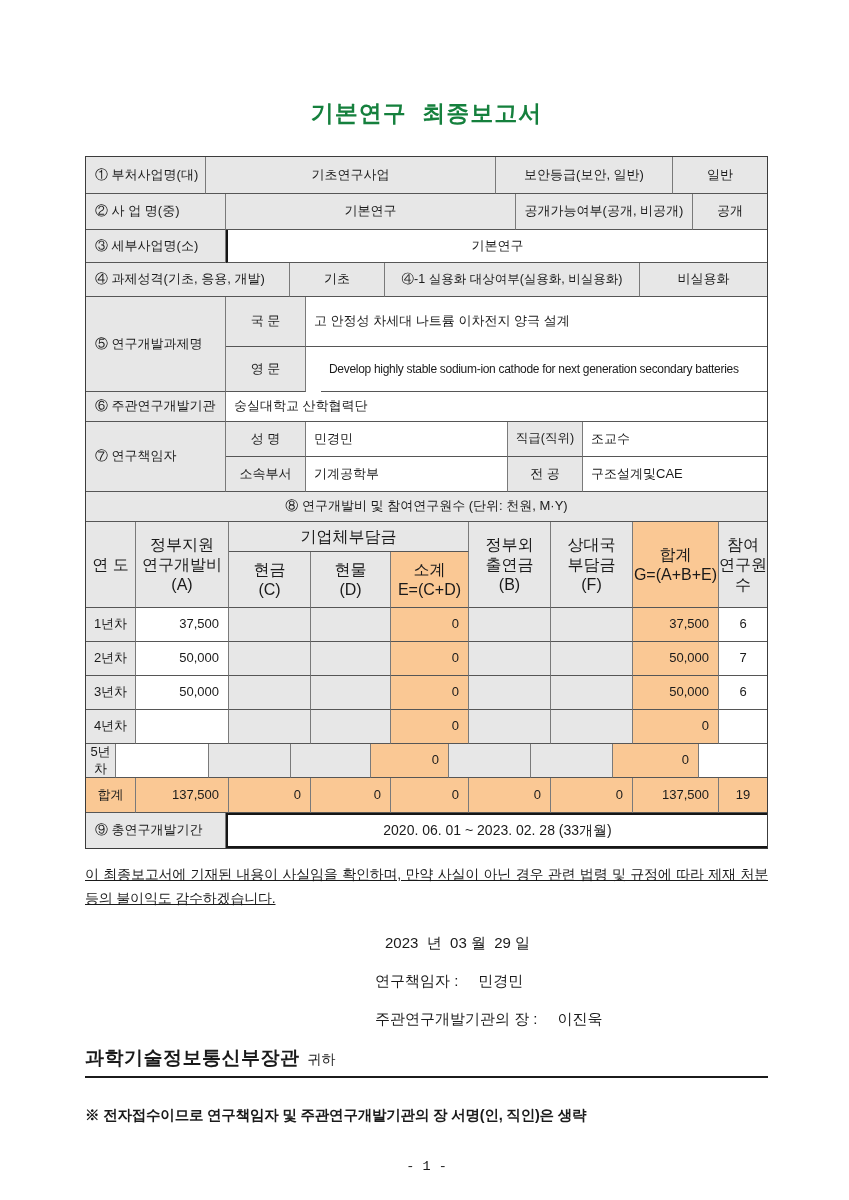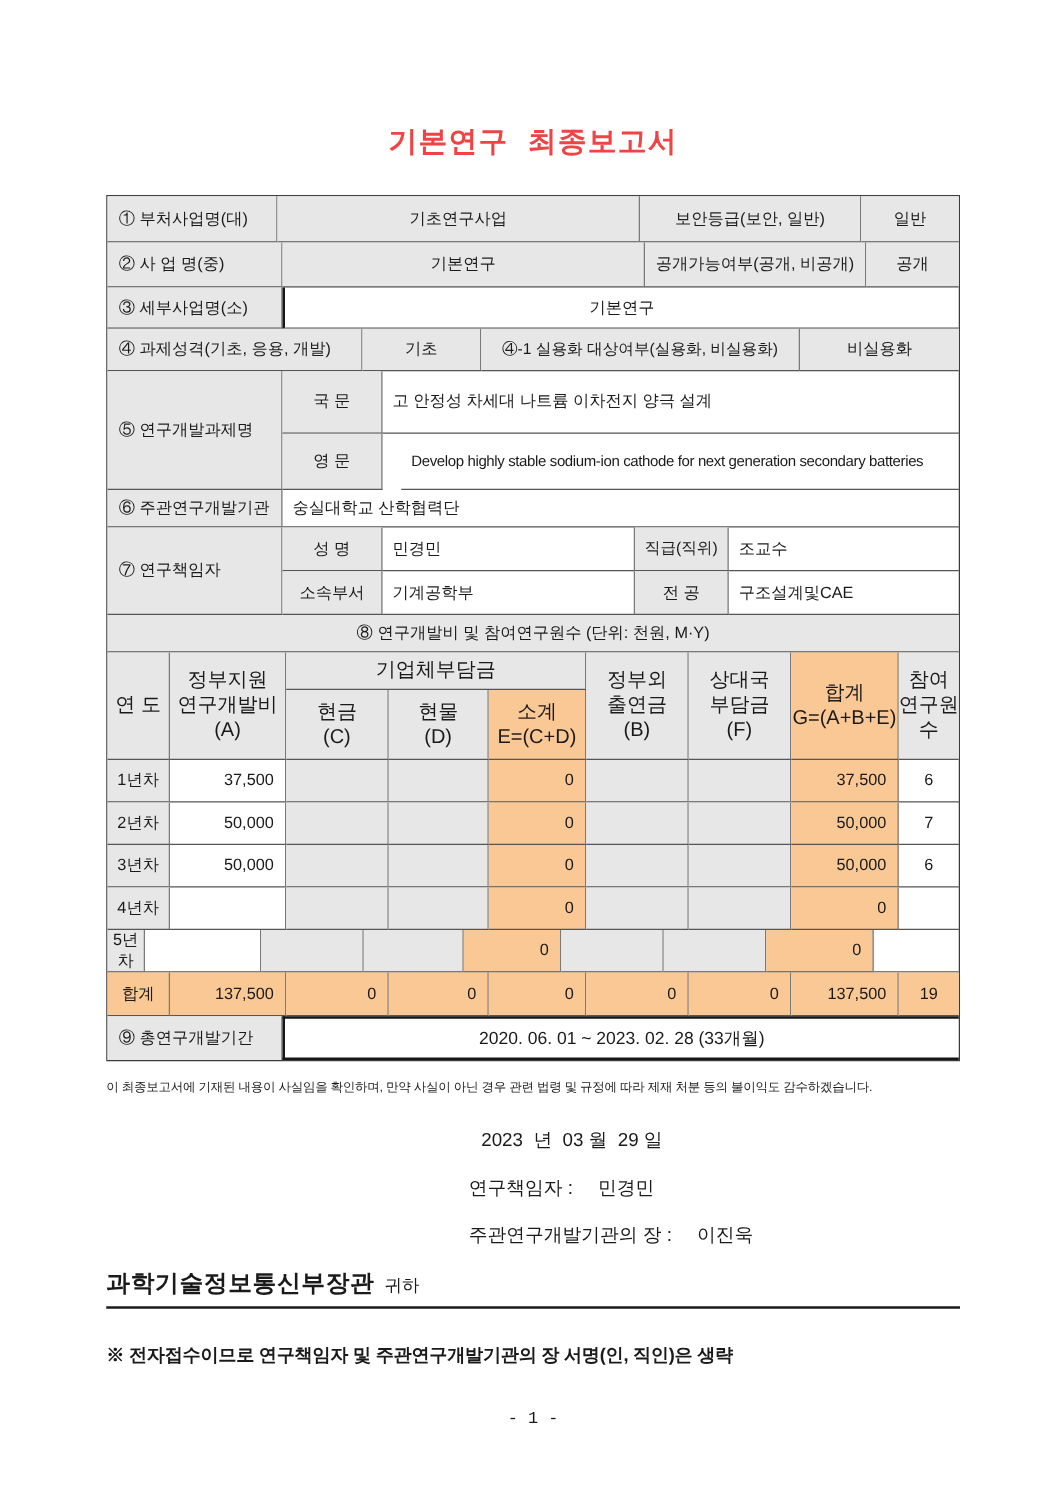--- a/index.html
+++ b/index.html
@@ -3,21 +3,21 @@
 <meta charset="utf-8">
 <style>
   html,body { margin:0; padding:0; background:#9a9a9a; }
   .page {
     width:849px; height:1200px; background:#ffffff; margin:0 auto;
     box-sizing:border-box; padding:98px 81px 0 85px; position:relative;
     font-family:"Liberation Sans", sans-serif; color:#1a1a1a;
   }
   .doc-title {
     text-align:center; font-size:23px; font-weight:bold; letter-spacing:1px;
-    word-spacing:8px; margin:0 0 27px 0; color:#ef4444;
+    word-spacing:8px; margin:0 0 27px 0; color:#15803d;
   }
   .sheet { width:683px; border:1px solid #3c3c3c; box-sizing:border-box; }
   .frow { display:flex; width:100%; box-sizing:border-box; }
   .cell {
     box-sizing:border-box; display:flex; align-items:center; justify-content:center;
     border-right:1px solid #7a7a7a; border-bottom:1px solid #565656;
     font-size:13px; line-height:1.25; text-align:center; overflow:hidden;
   }
   .cell.last { border-right:none; }
   .gray { background:#e7e7e7; }
@@ -26,22 +26,22 @@
   .leftval { justify-content:flex-start; text-align:left; padding-left:8px; }
   .num { justify-content:flex-end; text-align:right; padding-right:9px; }
   .pre { white-space:pre-line; }
   .nowrap { white-space:nowrap; }
   .eng { font-size:12px; letter-spacing:-0.3px;margin-left:15px; }
   .stack { display:flex; flex-direction:column; flex:1; min-width:0; }
   .thick-box { border:2px solid #161616; border-right:none; }
   .bh { font-size:16px; }
   .nob { border-bottom:none; }
   .decl {
-    width:683px; margin-top:13px; font-size:10px; line-height:1.72;
-    text-align:justify; letter-spacing:-0.2px;
+    width:683px; margin-top:13px; font-size:14px; line-height:1.72;
+    text-align:justify; letter-spacing:-0.2px;text-decoration:underline;
   }
   .date-line { margin:24px 0 0 300px; font-size:15px; white-space:pre; }
   .sign-line { margin:19px 0 0 290px; font-size:15px; display:flex; }
   .sign-line .sv { margin-left:20px; }
   .addressee {
     width:683px; margin-top:16px; padding-bottom:5px;
     border-bottom:2px solid #1b1b1b; display:flex; align-items:baseline;
   }
   .addressee .big { font-size:19px; font-weight:bold; letter-spacing:0.5px; }
   .addressee .small { font-size:14px; margin-left:8px; }
@@ -51,21 +51,21 @@
 </head>
 <body>
 
 <div class="page">
 
   <h1 class="doc-title">기본연구  최종보고서</h1>
 
   <div class="sheet">
 
     <div class="frow" style="height:37px">
-      <div class="cell gray lbl" style="width:136px">①  부처사업명(대)</div>
+      <div class="cell gray lbl" style="width:120px">①  부처사업명(대)</div>
       <div class="cell gray" style="width:290px">기초연구사업</div>
       <div class="cell gray" style="width:177px">보안등급(보안, 일반)</div>
       <div class="cell gray last" style="flex:1">일반</div>
     </div>
 
     <div class="frow" style="height:36px">
       <div class="cell gray lbl" style="width:140px">②  사  업  명(중)</div>
       <div class="cell gray" style="width:290px">기본연구</div>
       <div class="cell gray" style="width:177px">공개가능여부(공개, 비공개)</div>
       <div class="cell gray last" style="flex:1">공개</div>

